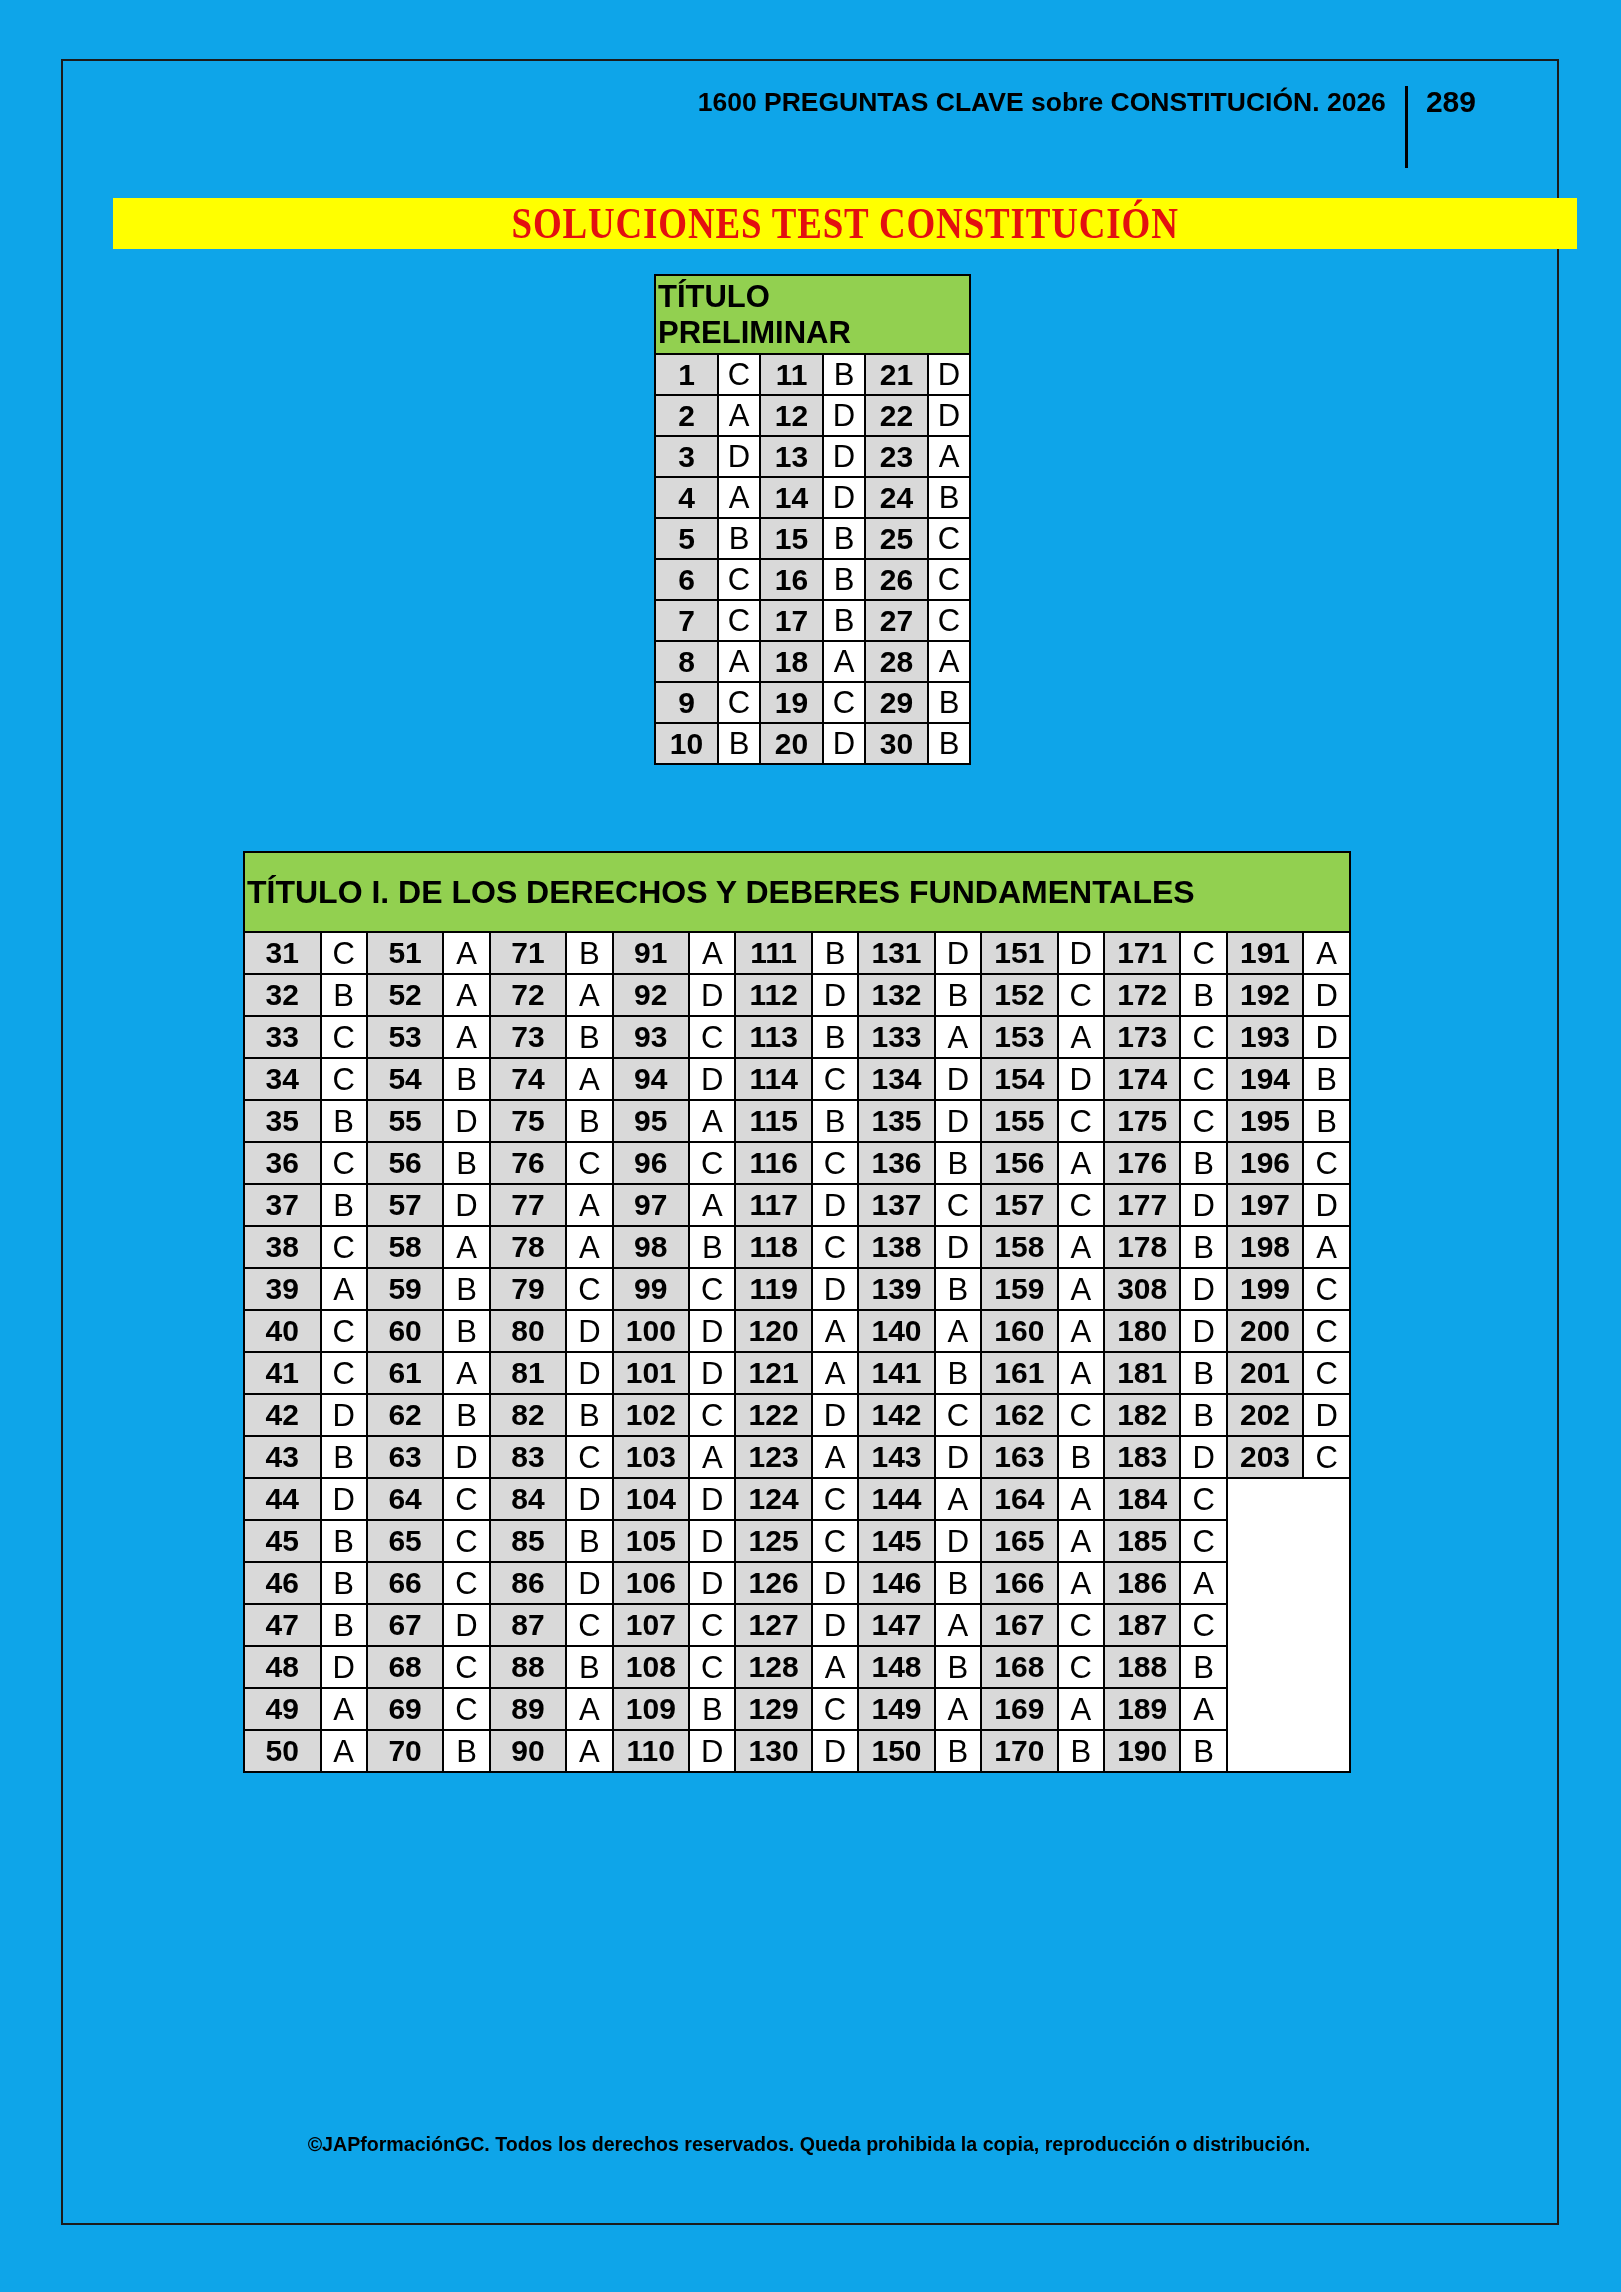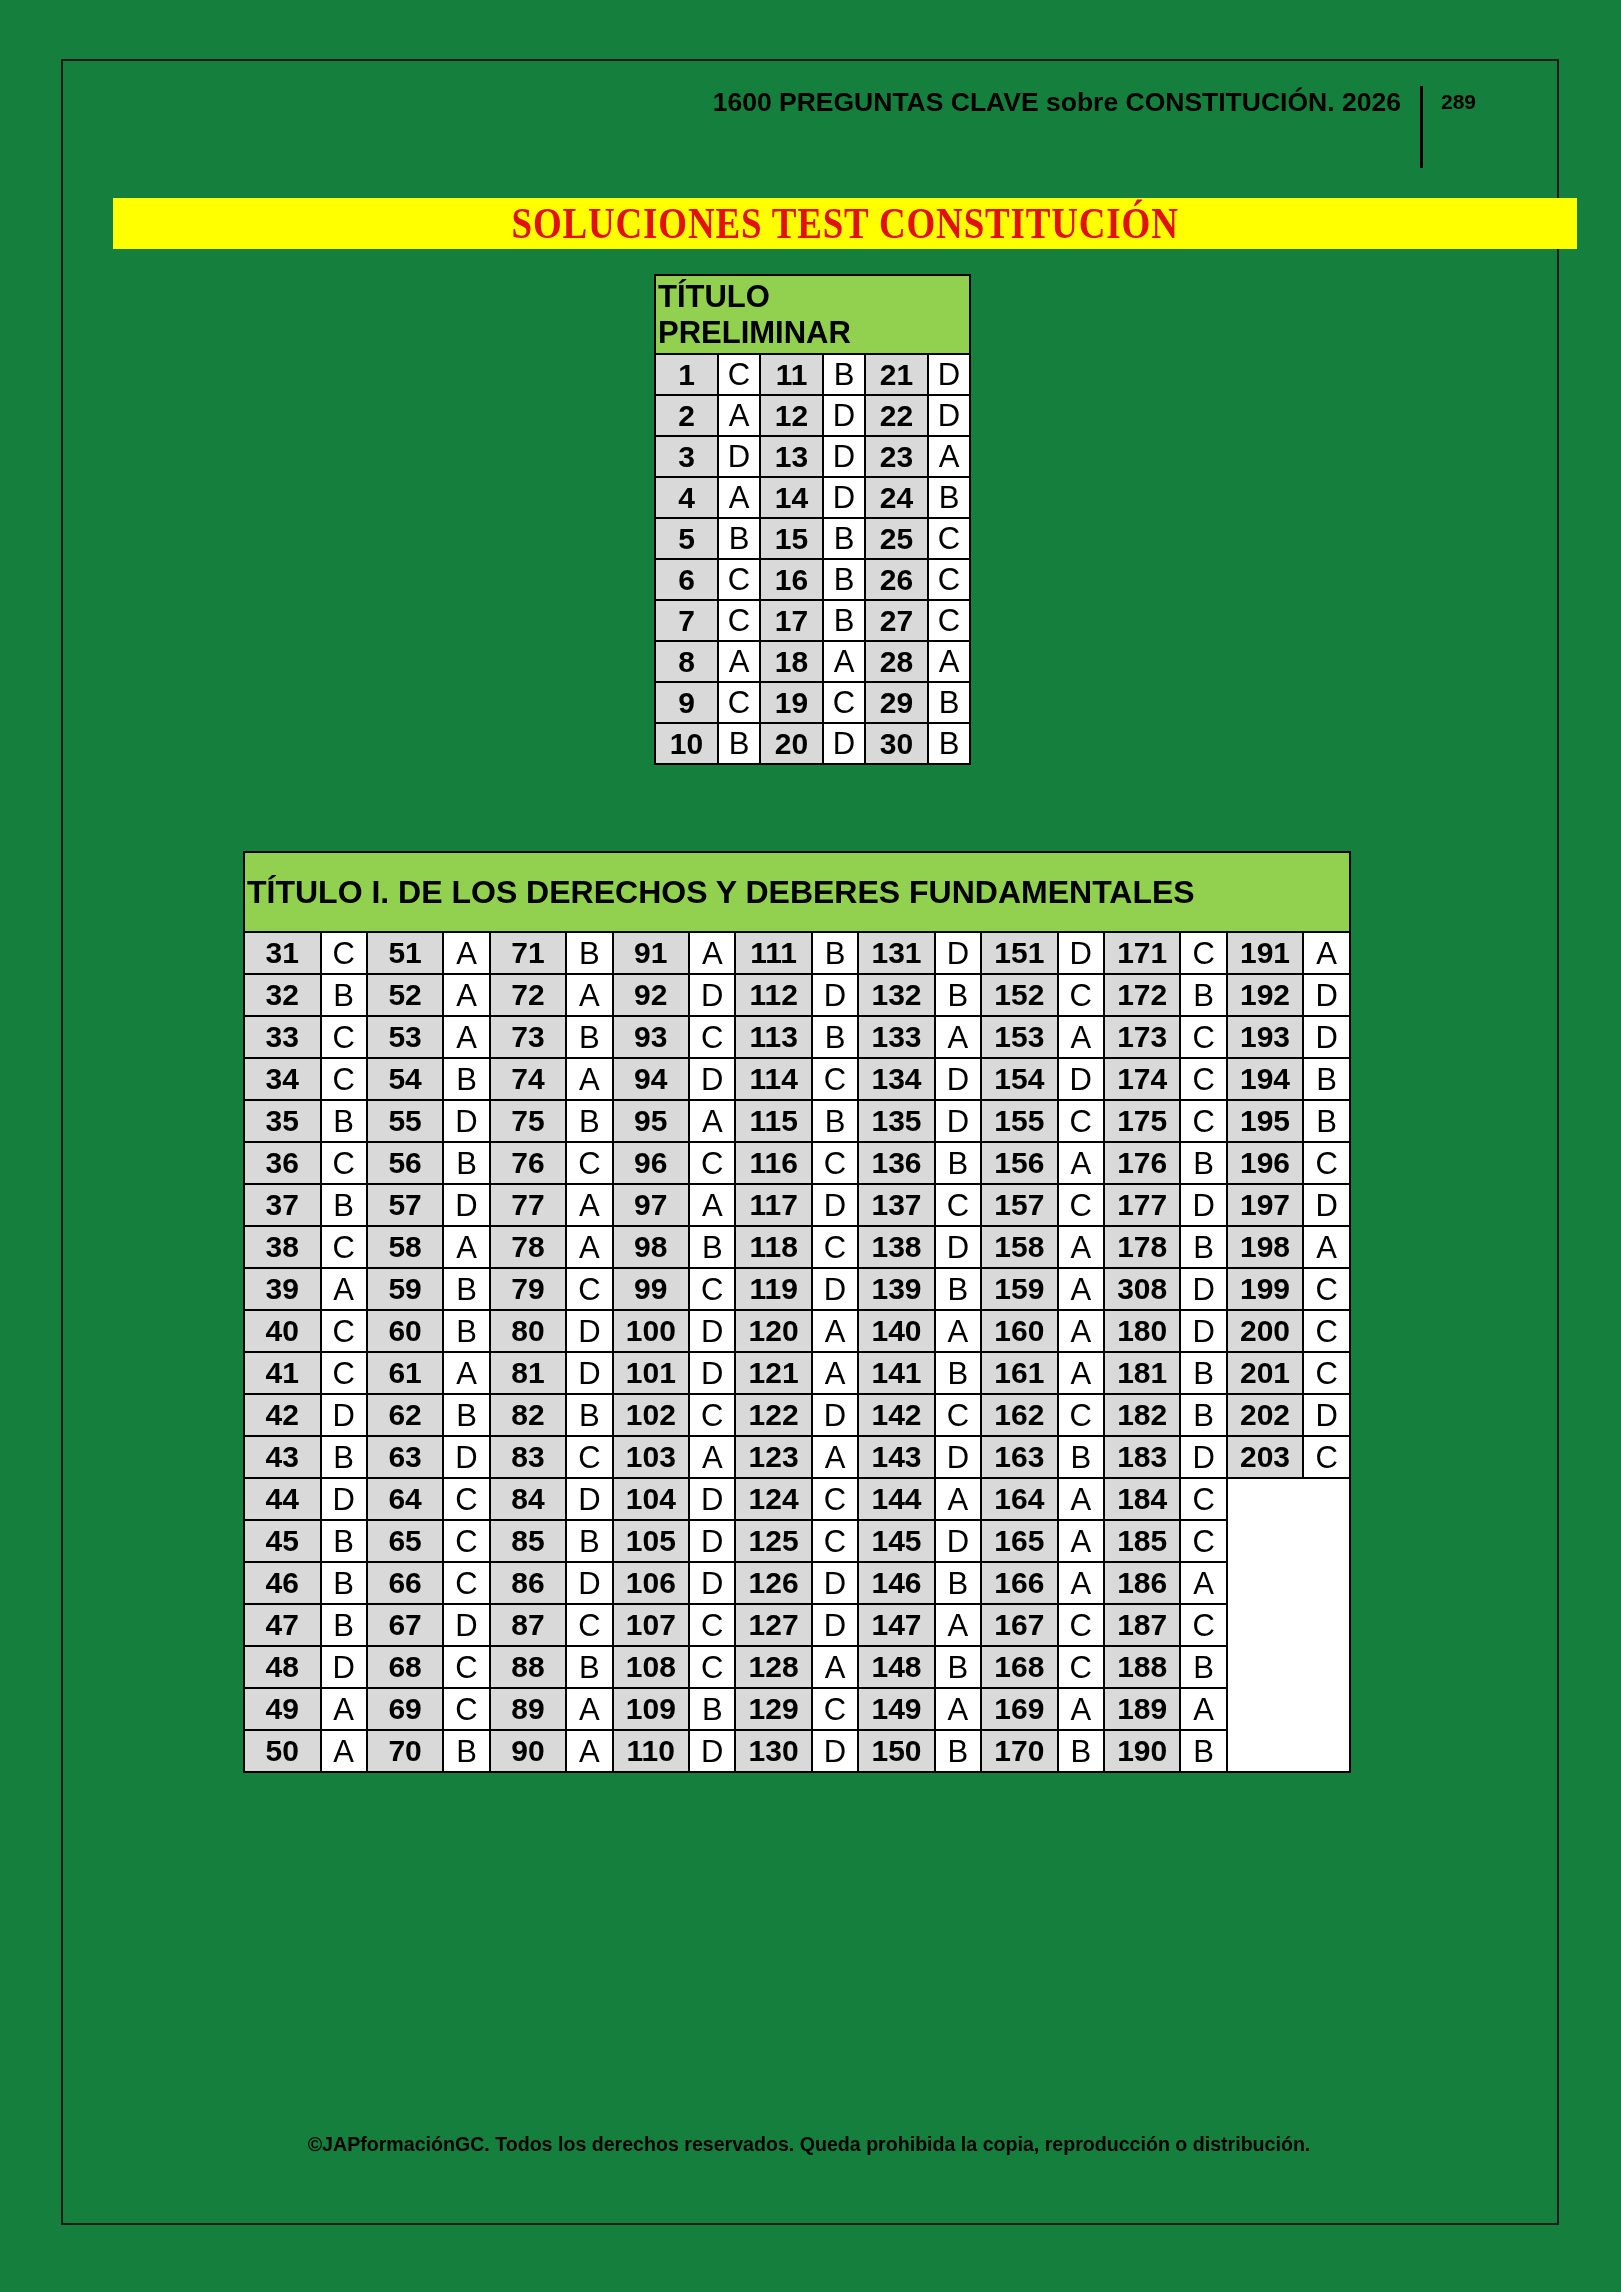--- a/index.html
+++ b/index.html
@@ -1,35 +1,35 @@
 <!DOCTYPE html>
 <html style="--banner-bg: #FFFF00; --banner-text: #E31010; --table-header-bg: #92D050; --number-cell-bg: #D9D9D9; --letter-cell-bg: #FFFFFF;"><head>
 <meta charset="utf-8">
 <style>
   html,body { margin:0; padding:0; background:#ffffff; }
   .canvas {
-    position:relative; width:1621px; height:2293px; background:#15803d;
+    position:relative; width:1621px; height:2293px; background:#0ea5e9;
     font-family:"Liberation Sans", sans-serif; color:#000; overflow:hidden;
   }
   .page-border {
     position:absolute; left:61px; top:59px; width:1494px; height:2162px;
     border:2px solid #1b1b1b;
   }
   
   .doc-header {
     position:absolute; top:86px; right:145px;
     display:flex; align-items:flex-start;
   }
   .doc-header-titles {
     text-align:right; font-weight:bold; font-size:26.5px; line-height:32px;
   }
   .doc-header-divider {
     width:2.9px; height:82px; background:#000; margin:0 17.6px 0 19.6px;
   }
-  .doc-page-number { font-weight:bold; font-size:21px; line-height:32px; }
+  .doc-page-number { font-weight:bold; font-size:30px; line-height:32px; }
   
   .banner {
     position:absolute; left:83px; top:198px; width:1464px; height:51px;
     background:var(--banner-bg,#ffff00);
     display:flex; align-items:center; justify-content:center;margin-left:30px;
   }
   .banner span{
     display:inline-block; transform:scaleX(0.84);
     font-family:"Liberation Serif", serif; font-weight:bold; font-size:44px;
     color:var(--banner-text,#e31010); letter-spacing:1px; white-space:nowrap;

